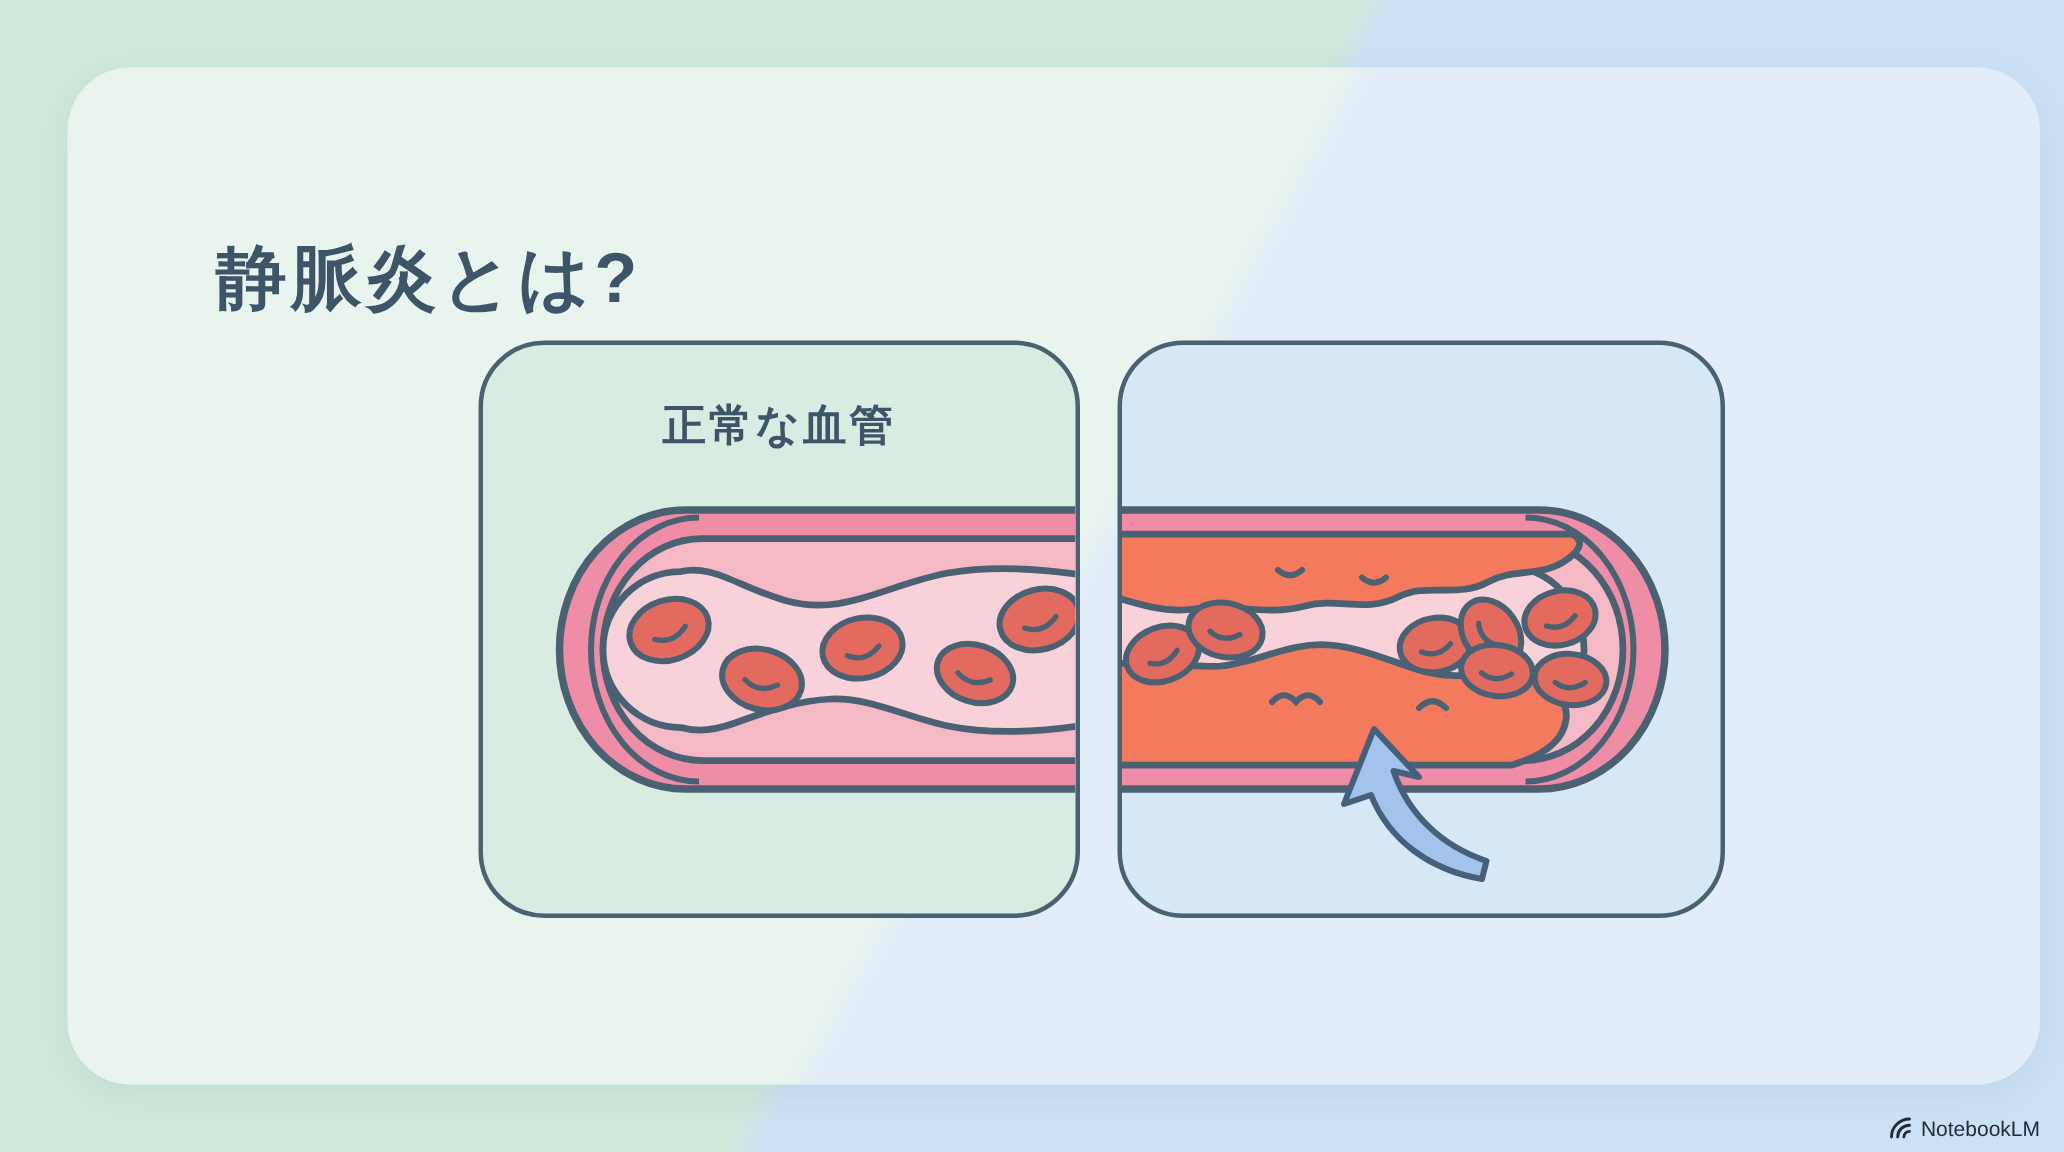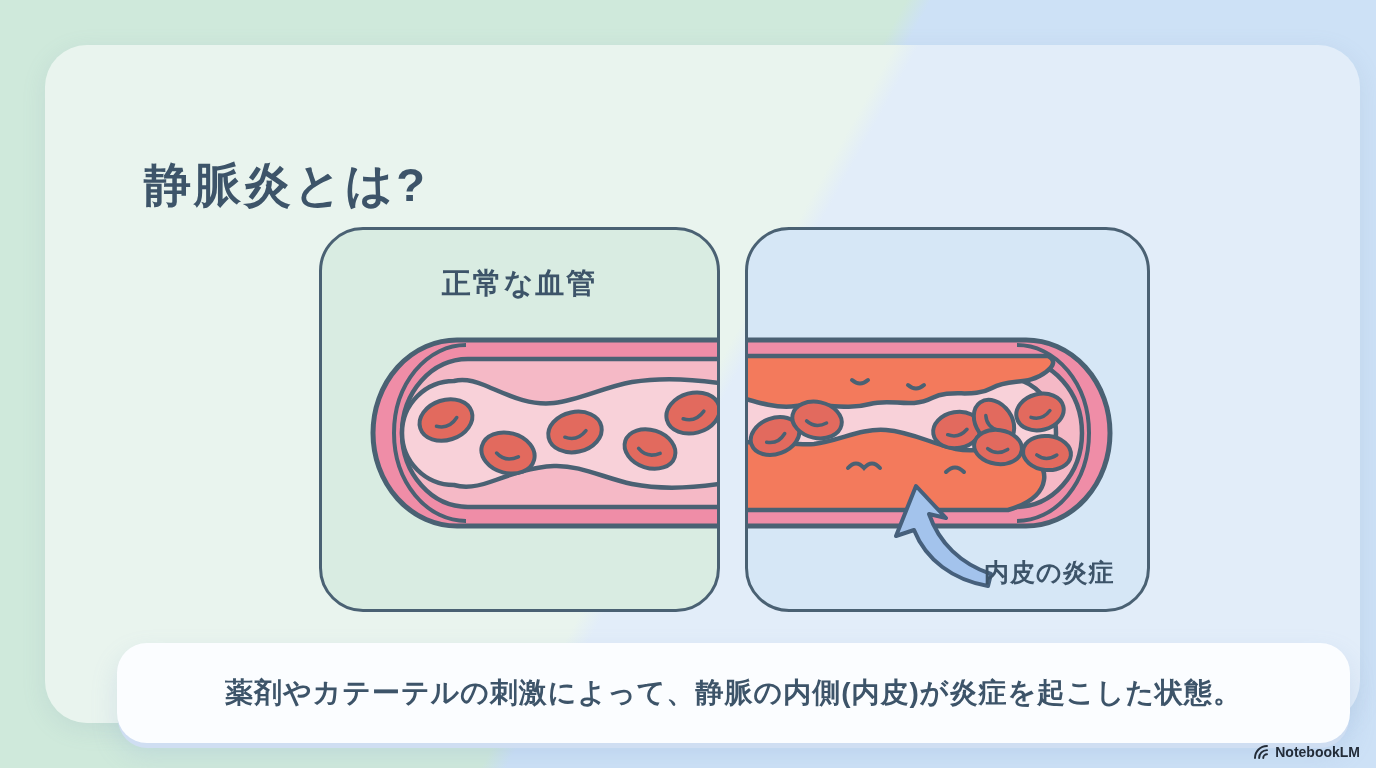--- a/index.html
+++ b/index.html
@@ -61,21 +61,21 @@
     border-radius:30px;background:var(--caption-bg);
     box-shadow:0 6px 0 -1px var(--caption-shadow),0 12px 26px rgba(130,165,210,.22);
     display:flex;align-items:center;justify-content:center;
   }
   .caption-text{
     font-size:28px;font-weight:700;color:var(--title-text);letter-spacing:1px;
   }
   .watermark{
     position:absolute;right:16px;bottom:7px;
     display:flex;align-items:center;gap:5px;
-    color:var(--watermark-text);font-size:14px;font-weight:700;
+    color:var(--watermark-text);font-size:14px;font-weight:400;
   }
   .watermark svg{display:block;}
 </style>
 </head>
 <body>
 
 <div class="card">
 
   <h1 class="title">静脈炎とは?</h1>
 
@@ -179,26 +179,22 @@
         <g transform="translate(299,223) rotate(6)">
           <ellipse class="cell" rx="24" ry="17"></ellipse>
             <path class="cell-line" d="M -10 3 Q 0 9 10 1"></path>
         </g>
       </g>
       <path class="arrow" d="M 240 356
         C 205 350 178 330 166 300
         L 148 306 L 168 256 L 198 288 L 181 284
         C 191 313 213 334 243 344 Z"></path>
     </svg>
-    <div class="annotation">内皮の炎症</div>
   </div>
 
-  <div class="caption-bar">
-    <div class="caption-text">薬剤やカテーテルの刺激によって、静脈の内側(内皮)が炎症を起こした状態。</div>
-  </div>
 </div>
 
 <div class="watermark">
   <svg width="18" height="18" viewBox="0 0 24 24" aria-hidden="true">
     <path d="M4 20 A 16 16 0 0 1 20 4" fill="none" stroke="#232c38" stroke-width="2.6" stroke-linecap="round"></path>
     <path d="M9.5 20 A 10.5 10.5 0 0 1 20 9.5" fill="none" stroke="#232c38" stroke-width="2.6" stroke-linecap="round"></path>
     <path d="M15 20 A 5 5 0 0 1 20 15" fill="none" stroke="#232c38" stroke-width="2.6" stroke-linecap="round"></path>
   </svg>
   <span>NotebookLM</span>
 </div>

